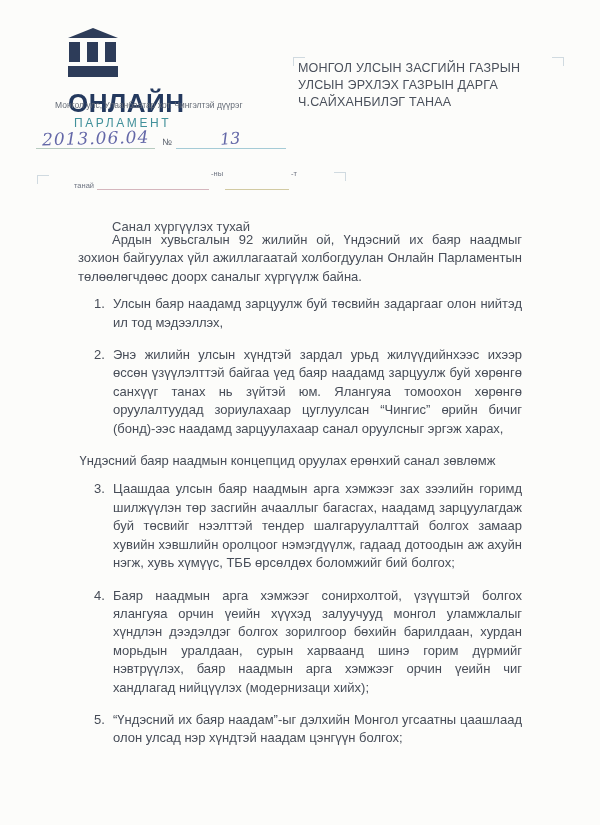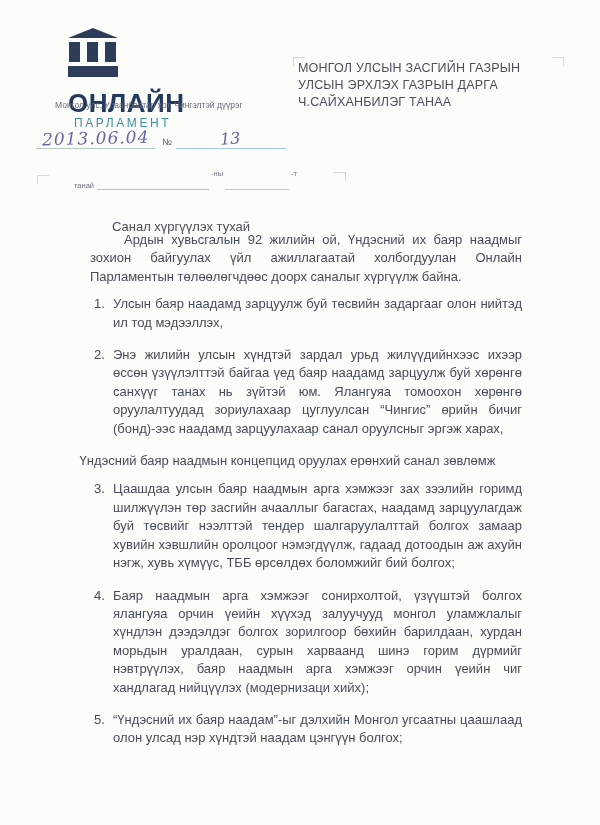--- a/index.html
+++ b/index.html
@@ -37,21 +37,21 @@
   .cmark.tl{border-top:1px solid #d0dae0;border-left:1px solid #d0dae0;}
   .cmark.tr{border-top:1px solid #d0dae0;border-right:1px solid #d0dae0;}
   .cm-rec-l{top:57px;left:293px;}
   .cm-rec-r{top:57px;left:552px;}
   .cm-ref-l{top:175px;left:37px;border-color:#cfdcd4;}
   .cm-ref-r{top:172px;left:334px;border-color:#cfdcd4;}
   
   .subject{position:absolute;top:191px;left:112px;font-size:13px;color:#4a505b;margin-top:28px;}
   .body{position:absolute;top:231px;left:78px;width:444px;
     font-size:13px;line-height:18.4px;text-align:justify;color:#474d58;}
-  .intro{margin:0 0 9px 12px;text-indent:34px;}
+  .intro{margin:0 0 9px 0;text-indent:34px;}
   .item{position:relative;padding-left:35px;margin:0 0 14px 0;}
   .item .num{position:absolute;left:16px;top:0;}
   .subheading{margin:0 0 10px -25px;text-align:center;}
 </style>
 </head>
 <body>
 
 <div class="paper">
 
   <div class="logo-block">

